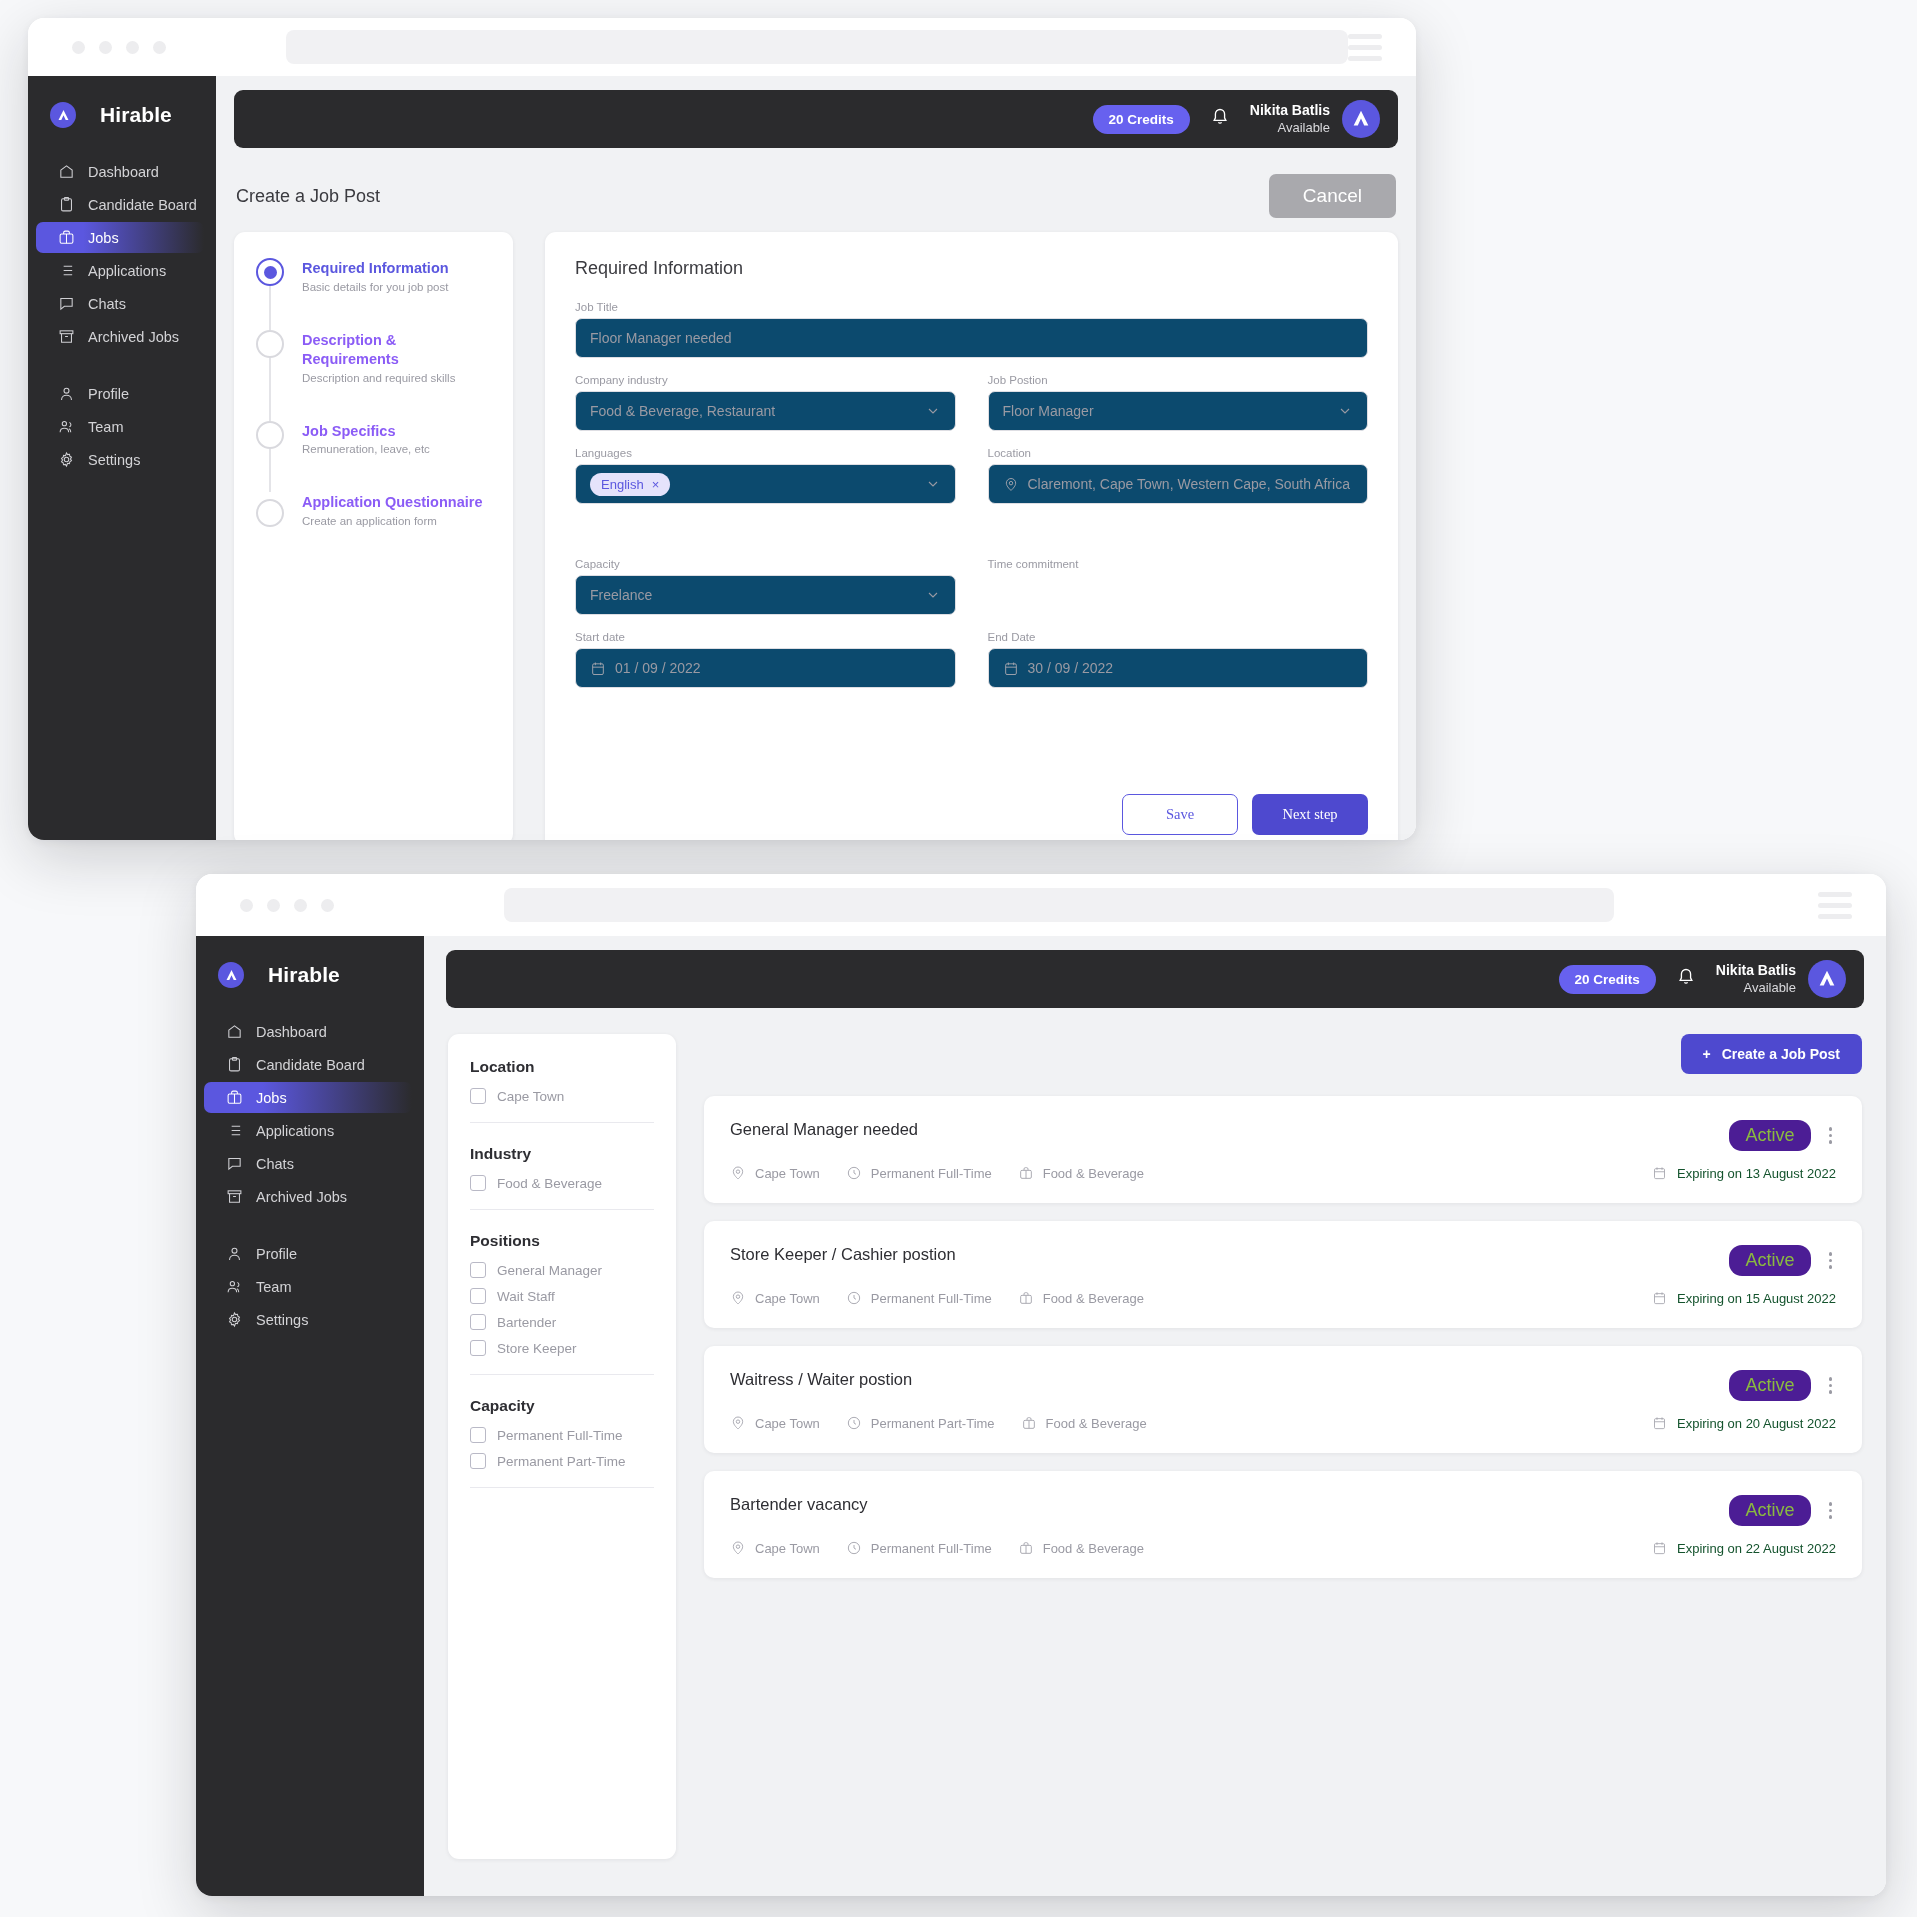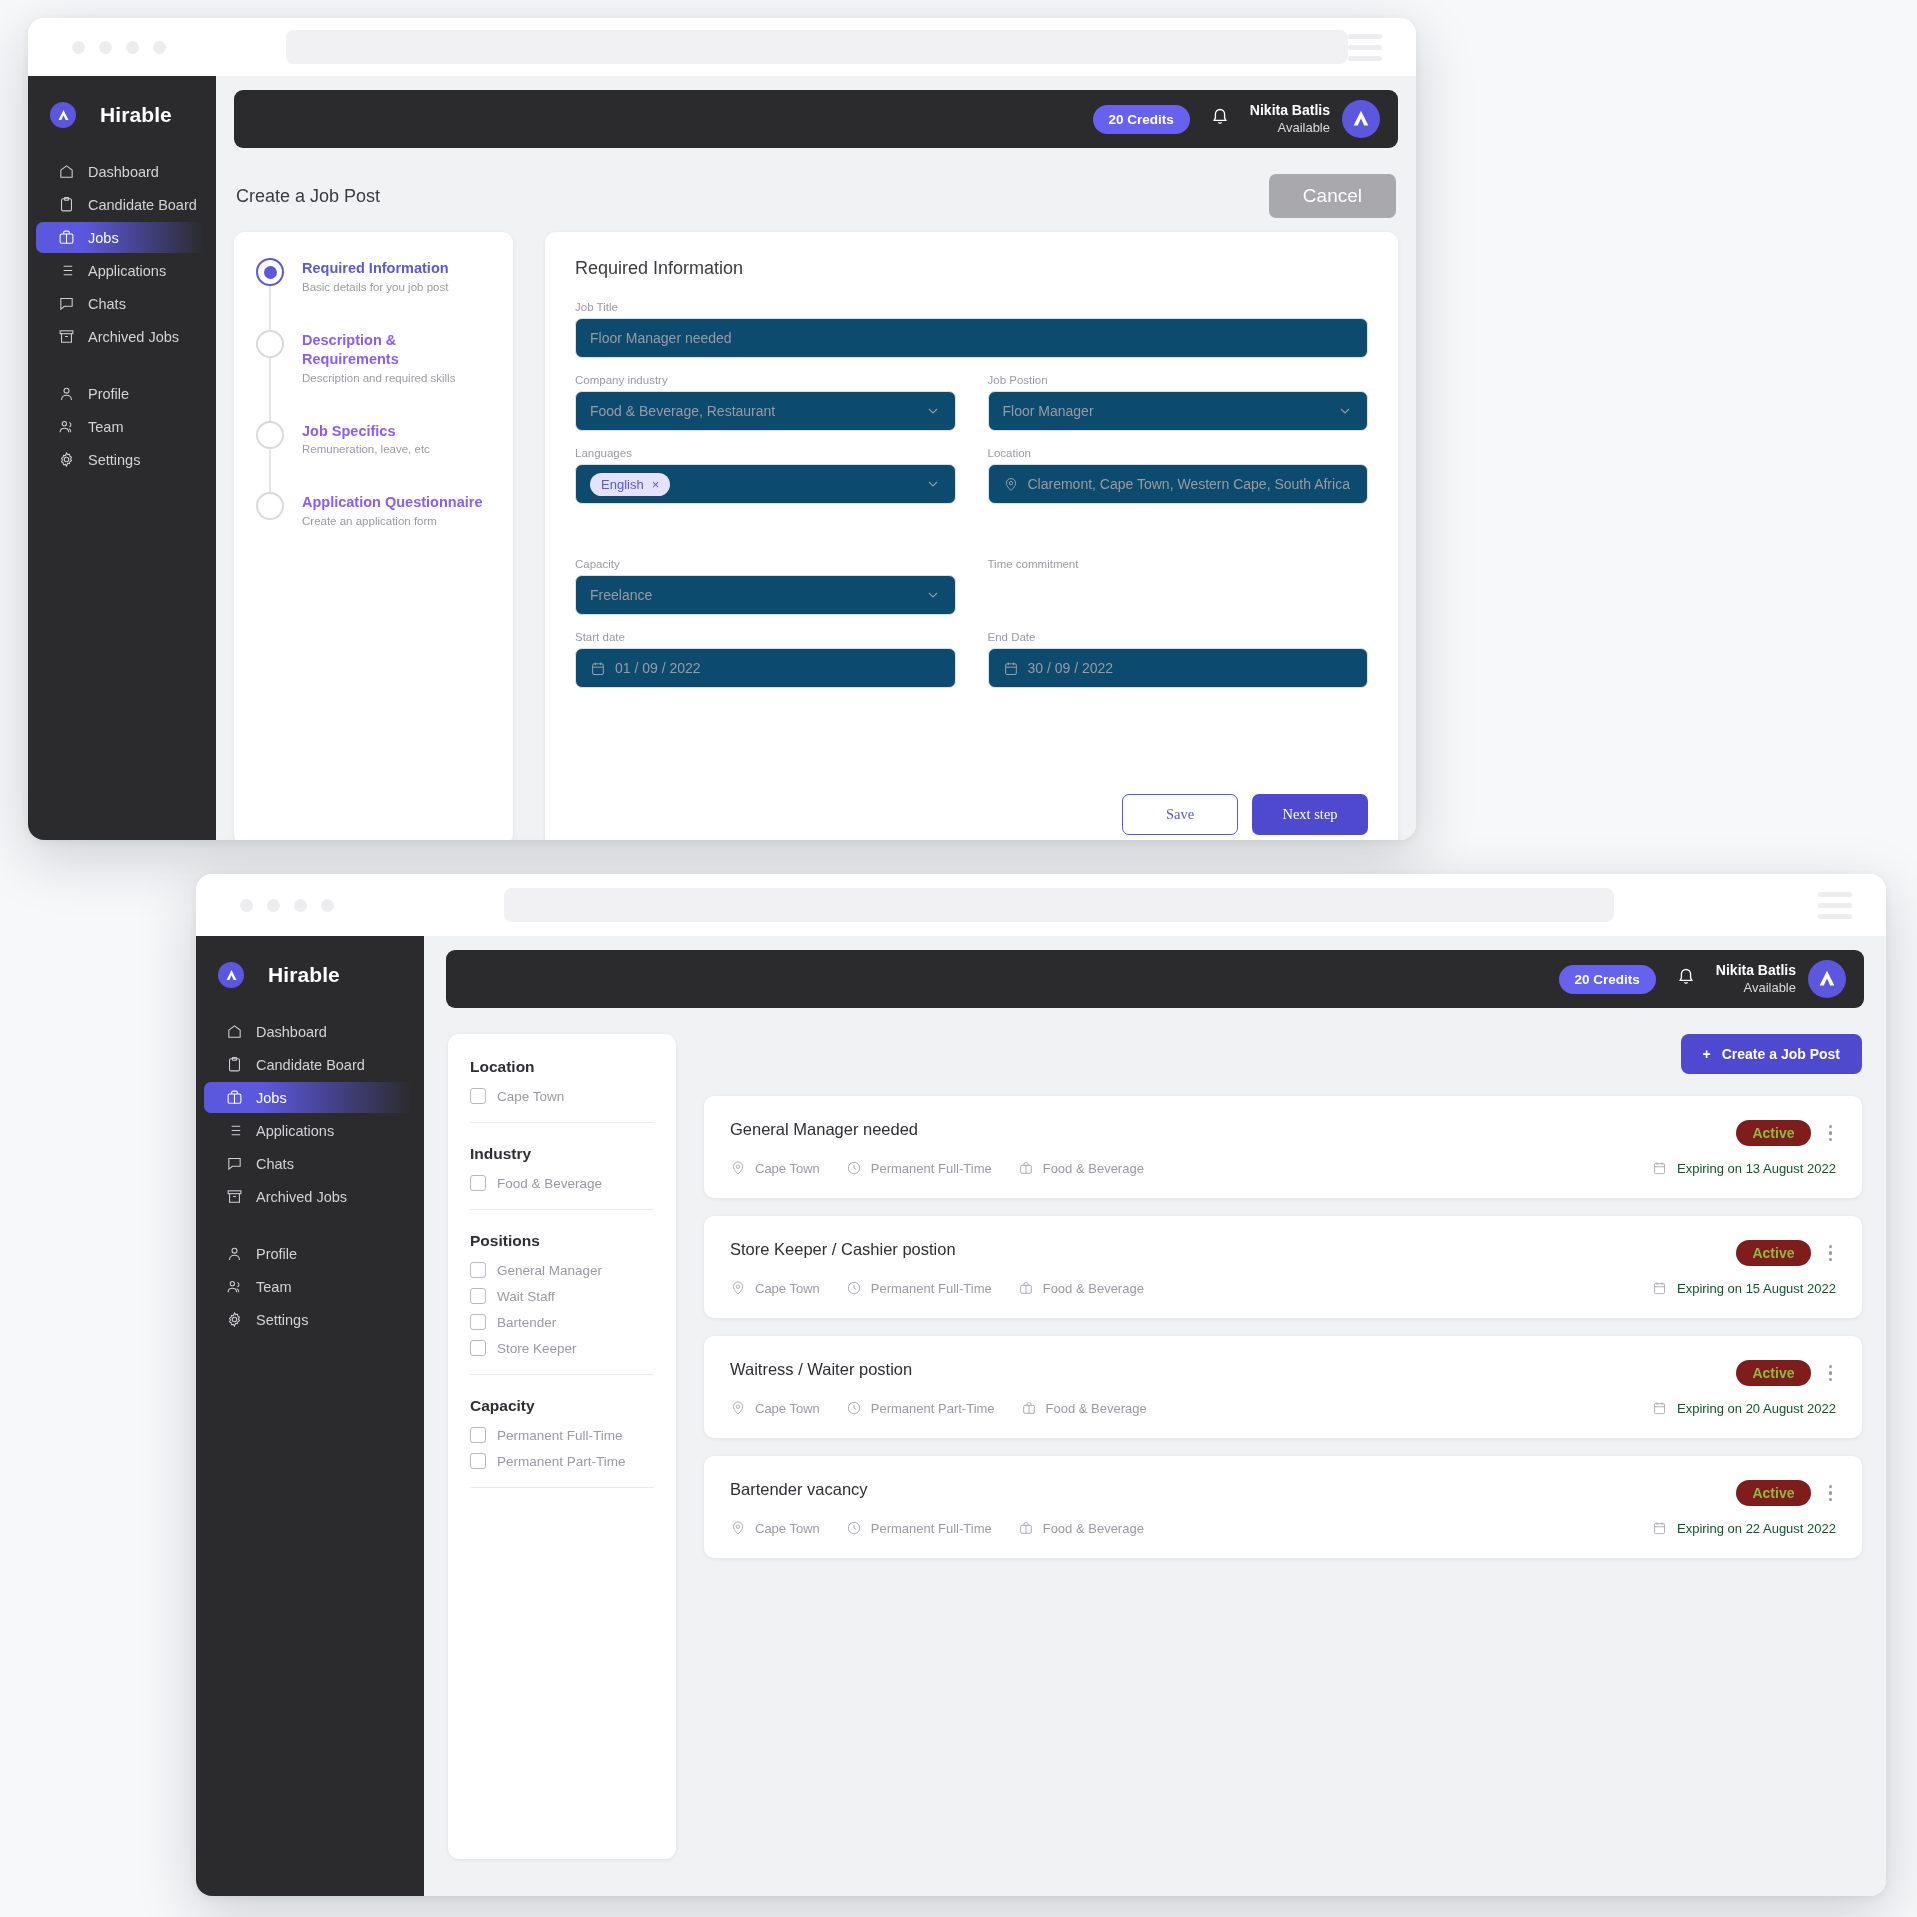--- a/index.html
+++ b/index.html
@@ -85,21 +85,21 @@
   .btn-cancel {
     margin-left: auto; background: #a9a9ad; color: #fff; border: none;
     font-size: 19px; border-radius: 7px; padding: 11px 34px; cursor: pointer;
     font-family: inherit;
   }
   .cols { display: flex; gap: 32px; align-items: flex-start; }
 
   .card { background: #fff; border-radius: 11px; box-shadow: 0 1px 4px rgba(25,28,40,.07); }
   .stepper { flex: 0 0 279px; padding: 26px 22px 28px 22px; min-height: 613px; }
   .step { display: flex; gap: 18px; position: relative; padding-bottom: 37px; }
-  .step:last-child { padding-bottom: 0; }
+  .step:last-child { padding-bottom: 0; align-items: flex-end; }
   .step .bullet {
     flex: 0 0 28px; width: 28px; height: 28px; border-radius: 50%;
     border: 2px solid #d9d9de; background: #fff; position: relative; z-index: 2;
     display: flex; align-items: center; justify-content: center;
   }
   .step.done .bullet { border-color: #5b57df; }
   .step.done .bullet::after {
     content: ""; width: 13px; height: 13px; border-radius: 50%; background: #5b57df;
   }
   .step .line {
@@ -165,22 +165,22 @@
   }
   .jobcard {
     background: #fff; border-radius: 10px; box-shadow: 0 1px 4px rgba(25,28,40,.07);
     padding: 24px 26px 22px 26px; margin-bottom: 18px; position: relative;
     cursor: pointer;
   }
   .jc-top { display: flex; align-items: flex-start; }
   .jc-title { font-size: 16.5px; color: #2e2e33; }
   .jc-right { margin-left: auto; display: flex; align-items: center; gap: 14px; }
   .badge {
-    background: #7f1d1d; color: #8aba3f; font-size: 14px;
-    border-radius: 13px; padding: 5px 16px; font-weight: 700;
+    background: #4c1d95; color: #8aba3f; font-size: 18px;
+    border-radius: 13px; padding: 5px 16px; font-weight: 400;
   }
   .kebab { display: flex; flex-direction: column; gap: 3px; padding: 2px 4px; cursor: pointer; }
   .kebab i { width: 3.5px; height: 3.5px; border-radius: 50%; background: #9a9aa3; display: block; }
   .jc-meta { display: flex; align-items: center; gap: 26px; margin-top: 14px; }
   .meta { display: flex; align-items: center; gap: 9px; font-size: 13px; color: #9a9aa3; }
   .meta svg { width: 16px; height: 16px; stroke: #a6a6ae; fill: none; stroke-width: 1.4; display: block; }
   .jc-exp { margin-left: auto; display: flex; align-items: center; gap: 10px; font-size: 13px; color: #14532d; }
   .jc-exp svg { width: 15px; height: 16px; stroke: #a6a6ae; fill: none; stroke-width: 1.4; display: block;}
 </style>
 </head>

